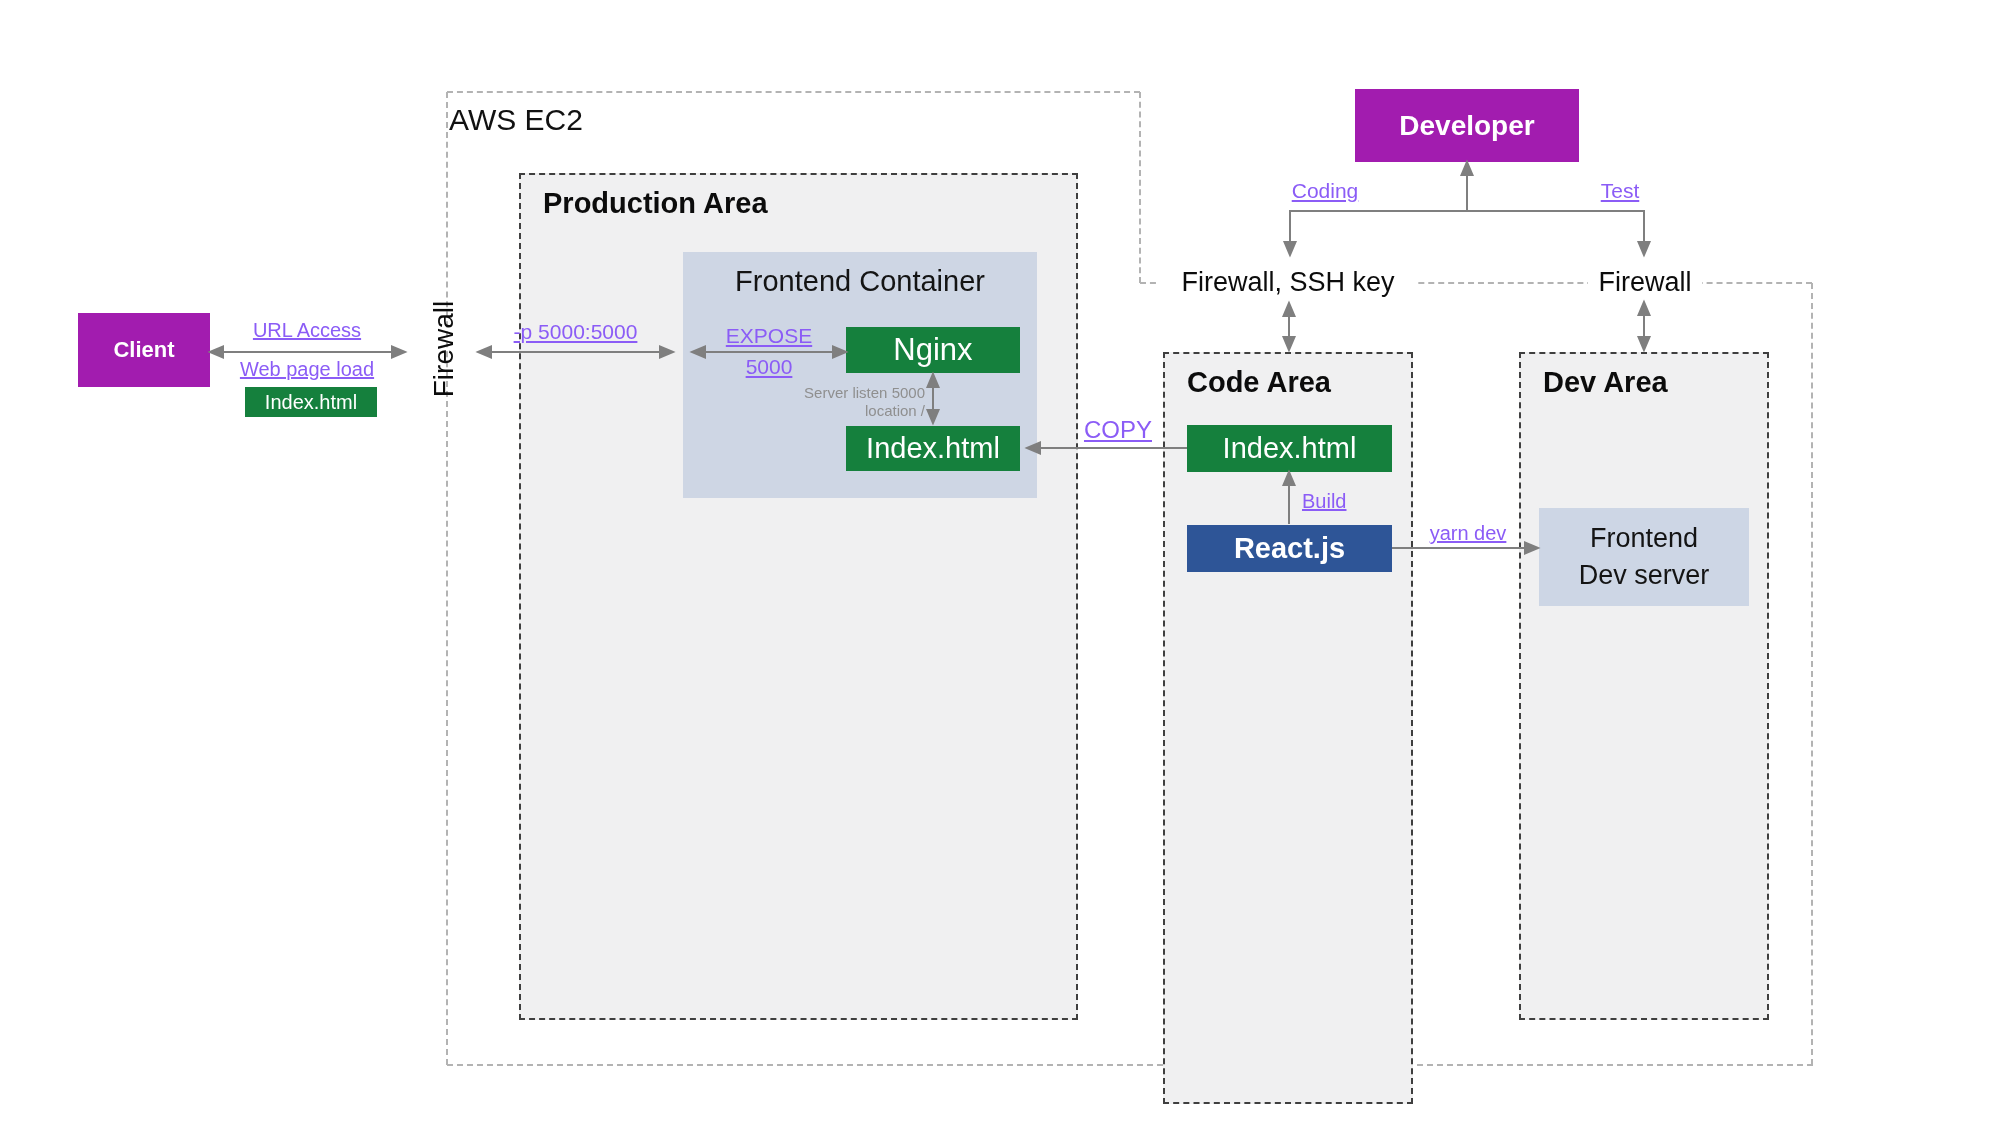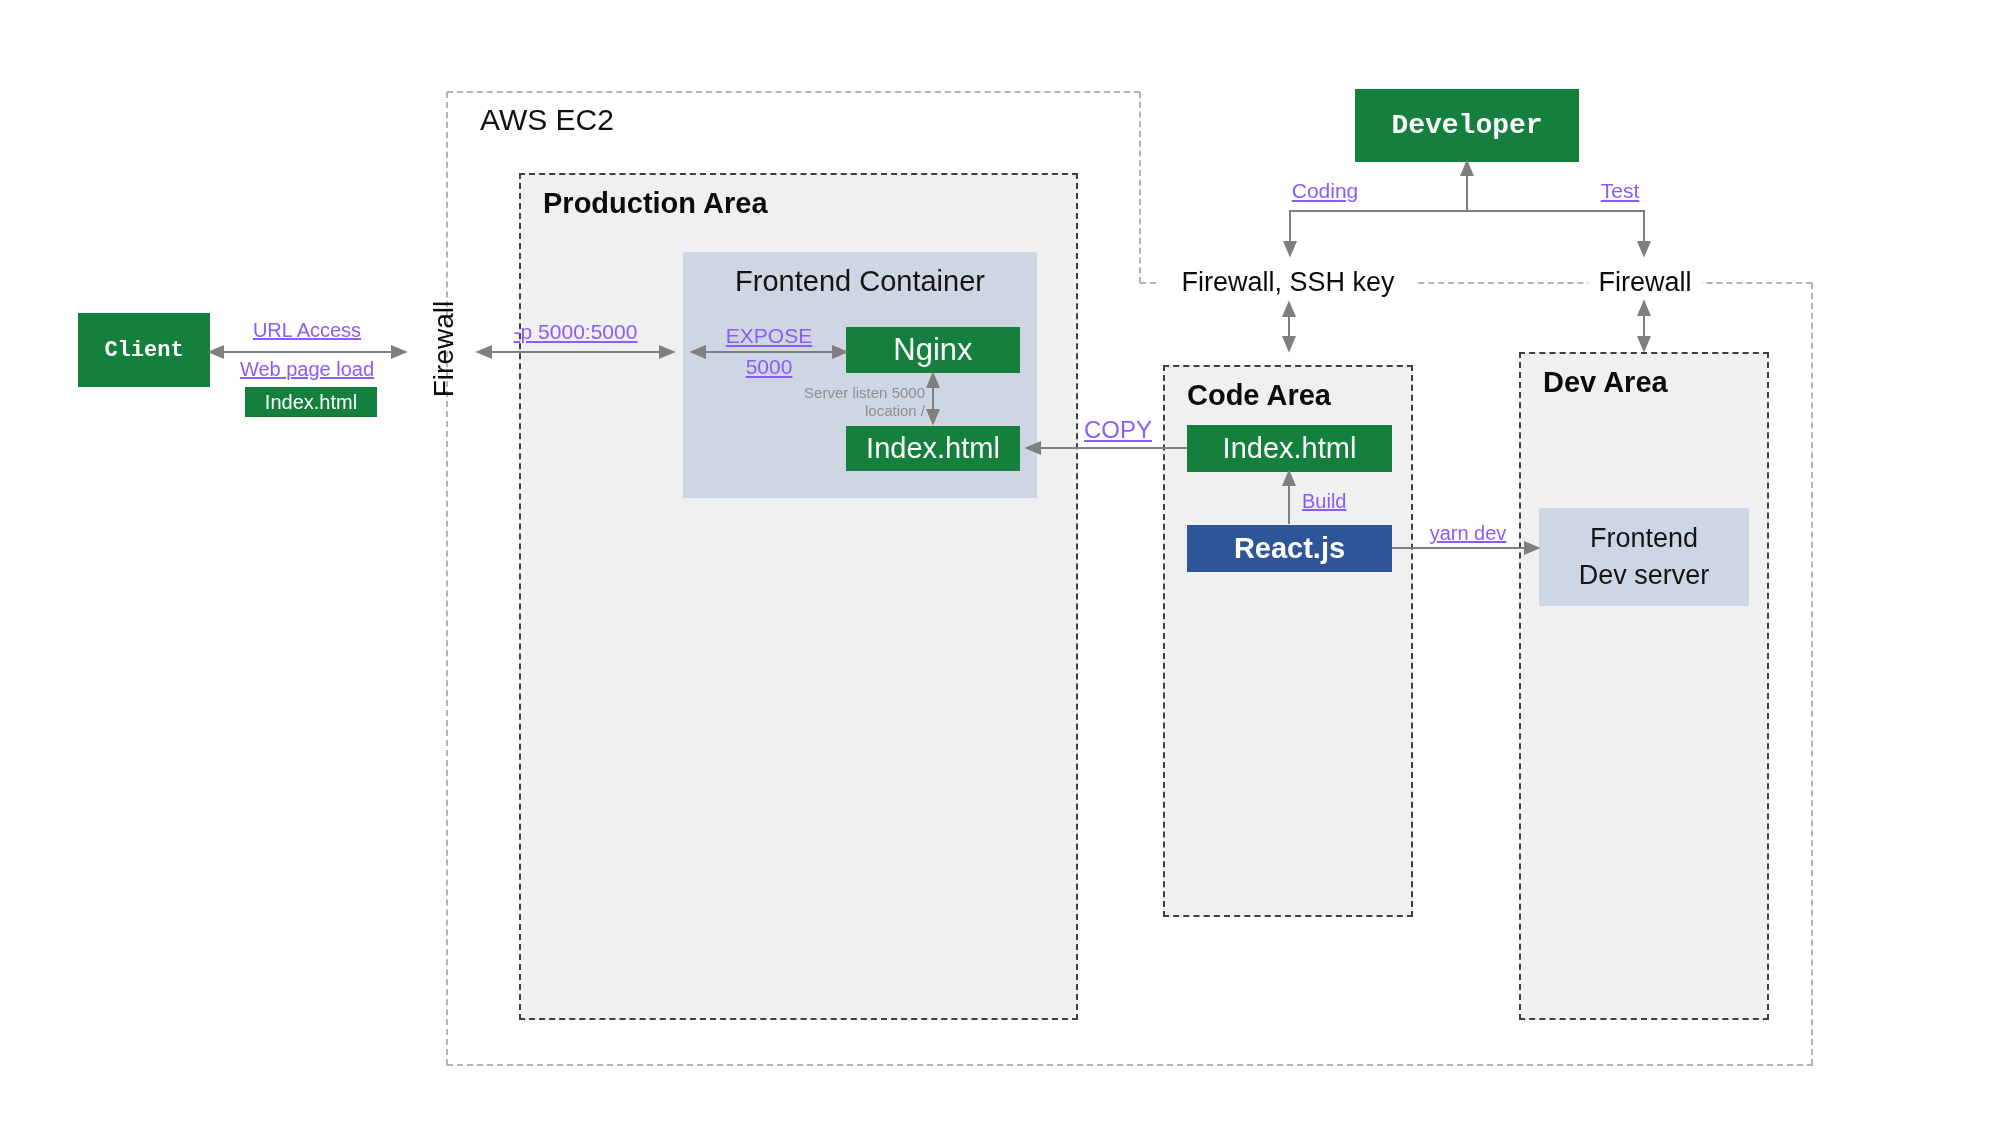--- a/index.html
+++ b/index.html
@@ -11,21 +11,21 @@
 
   
   .edge-h{border-top:2px dashed #b3b3b3;height:0;}
   .edge-v{border-left:2px dashed #b3b3b3;width:0;}
 
   
   .area{background:#f0f0f1;border:2px dashed #3f3f3f;}
   .area-title{position:absolute;left:22px;top:12px;font-size:29px;font-weight:bold;color:#0c0c0c;white-space:nowrap;}
 
   
-  .black-node{background:#15803d;color:#ffffff;font-weight:bold;display:flex;align-items:center;justify-content:center;font-family:Liberation Mono, monospace;}
+  .black-node{background:#a21caf;color:#ffffff;font-weight:bold;display:flex;align-items:center;justify-content:center;}
 
   
   .chip{background:#15803d;color:#ffffff;display:flex;align-items:center;justify-content:center;}
   .dark-chip{background:#2e5597;color:#ffffff;font-weight:bold;display:flex;align-items:center;justify-content:center;}
 
   .container-box{background:#ced6e4;}
   .devserver-box{background:#cdd6e5;color:#141414;display:flex;flex-direction:column;align-items:center;justify-content:center;font-size:27px;line-height:37px;text-align:center;margin-top:8px;}
 
   .gray-label{color:#8b5cf6;white-space:nowrap;text-decoration:underline;}
   .small-gray{color:#8f8f8f;font-size:15px;white-space:nowrap;}
@@ -39,21 +39,21 @@
 
 <div class="canvas">
 
   <div class="abs edge-h" style="left:447px;top:91px;width:693px;"></div>
   <div class="abs edge-v" style="left:446px;top:92px;height:973px;"></div>
   <div class="abs edge-h" style="left:447px;top:1064px;width:1366px;"></div>
   <div class="abs edge-v" style="left:1139px;top:92px;height:191px;"></div>
   <div class="abs edge-h" style="left:1140px;top:282px;width:672px;"></div>
   <div class="abs edge-v" style="left:1811px;top:283px;height:782px;"></div>
 
-  <div class="abs" style="left:480px;top:103px;font-size:30px;color:#111;">AWS EC2</div>
+  <div class="abs" style="left:449px;top:103px;font-size:30px;color:#111;">AWS EC2</div>
 
   <div class="abs area" style="left:519px;top:173px;width:559px;height:847px;">
     <div class="area-title">Production Area</div>
   </div>
 
   <div class="abs container-box" style="left:683px;top:252px;width:354px;height:246px;">
     <div class="abs" style="left:0;top:13px;width:354px;text-align:center;font-size:29px;color:#141414;white-space:nowrap;">Frontend Container</div>
   </div>
 
   <div class="abs chip" style="left:846px;top:327px;width:174px;height:46px;font-size:31px;">Nginx</div>
@@ -75,21 +75,21 @@
 
   <div class="abs black-label" style="left:390px;top:337px;width:100px;height:24px;font-size:28px;text-align:center;transform:rotate(-90deg);">Firewall</div>
 
   <div class="abs black-node" style="left:1355px;top:89px;width:224px;height:73px;font-size:28px;">Developer</div>
   <div class="abs gray-label centered" style="left:1275px;top:179px;width:100px;font-size:21px;">Coding</div>
   <div class="abs gray-label centered" style="left:1570px;top:179px;width:100px;font-size:21px;">Test</div>
 
   <div class="abs black-label centered bg-white" style="left:1158px;top:265px;width:260px;height:34px;font-size:27px;">Firewall, SSH key</div>
   <div class="abs black-label centered bg-white" style="left:1588px;top:265px;width:114px;height:34px;font-size:27px;">Firewall</div>
 
-  <div class="abs area" style="left:1163px;top:365px;width:250px;height:552px;padding-left:48px;">
+  <div class="abs area" style="left:1163px;top:352px;width:250px;height:752px;padding-left:48px;">
     <div class="area-title">Code Area</div>
   </div>
   <div class="abs chip" style="left:1187px;top:425px;width:205px;height:47px;font-size:29px;">Index.html</div>
   <div class="abs gray-label" style="left:1302px;top:490px;font-size:20px;">Build</div>
   <div class="abs dark-chip" style="left:1187px;top:525px;width:205px;height:47px;font-size:29px;">React.js</div>
 
   <div class="abs area" style="left:1519px;top:352px;width:250px;height:668px;">
     <div class="area-title">Dev Area</div>
   </div>
   <div class="abs gray-label centered" style="left:1413px;top:522px;width:110px;font-size:20px;">yarn dev</div>

